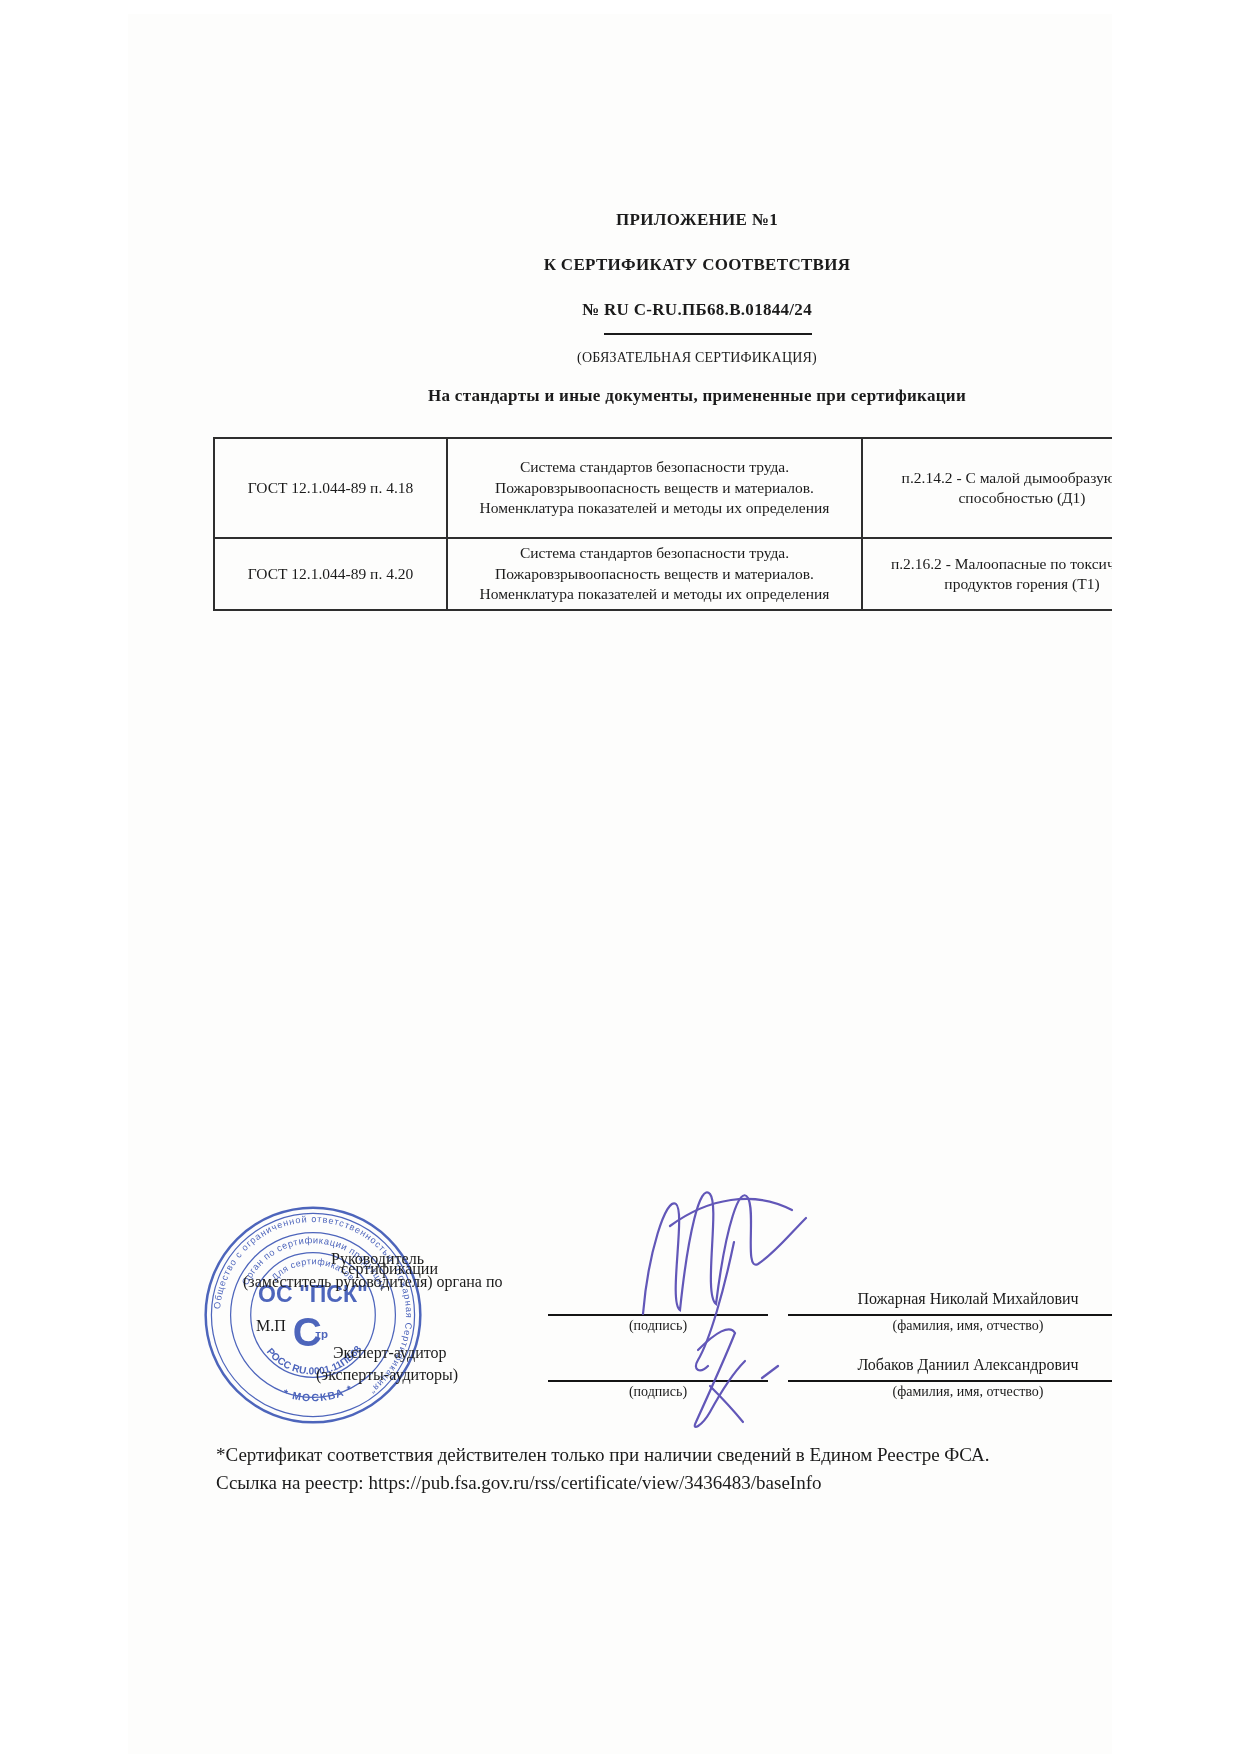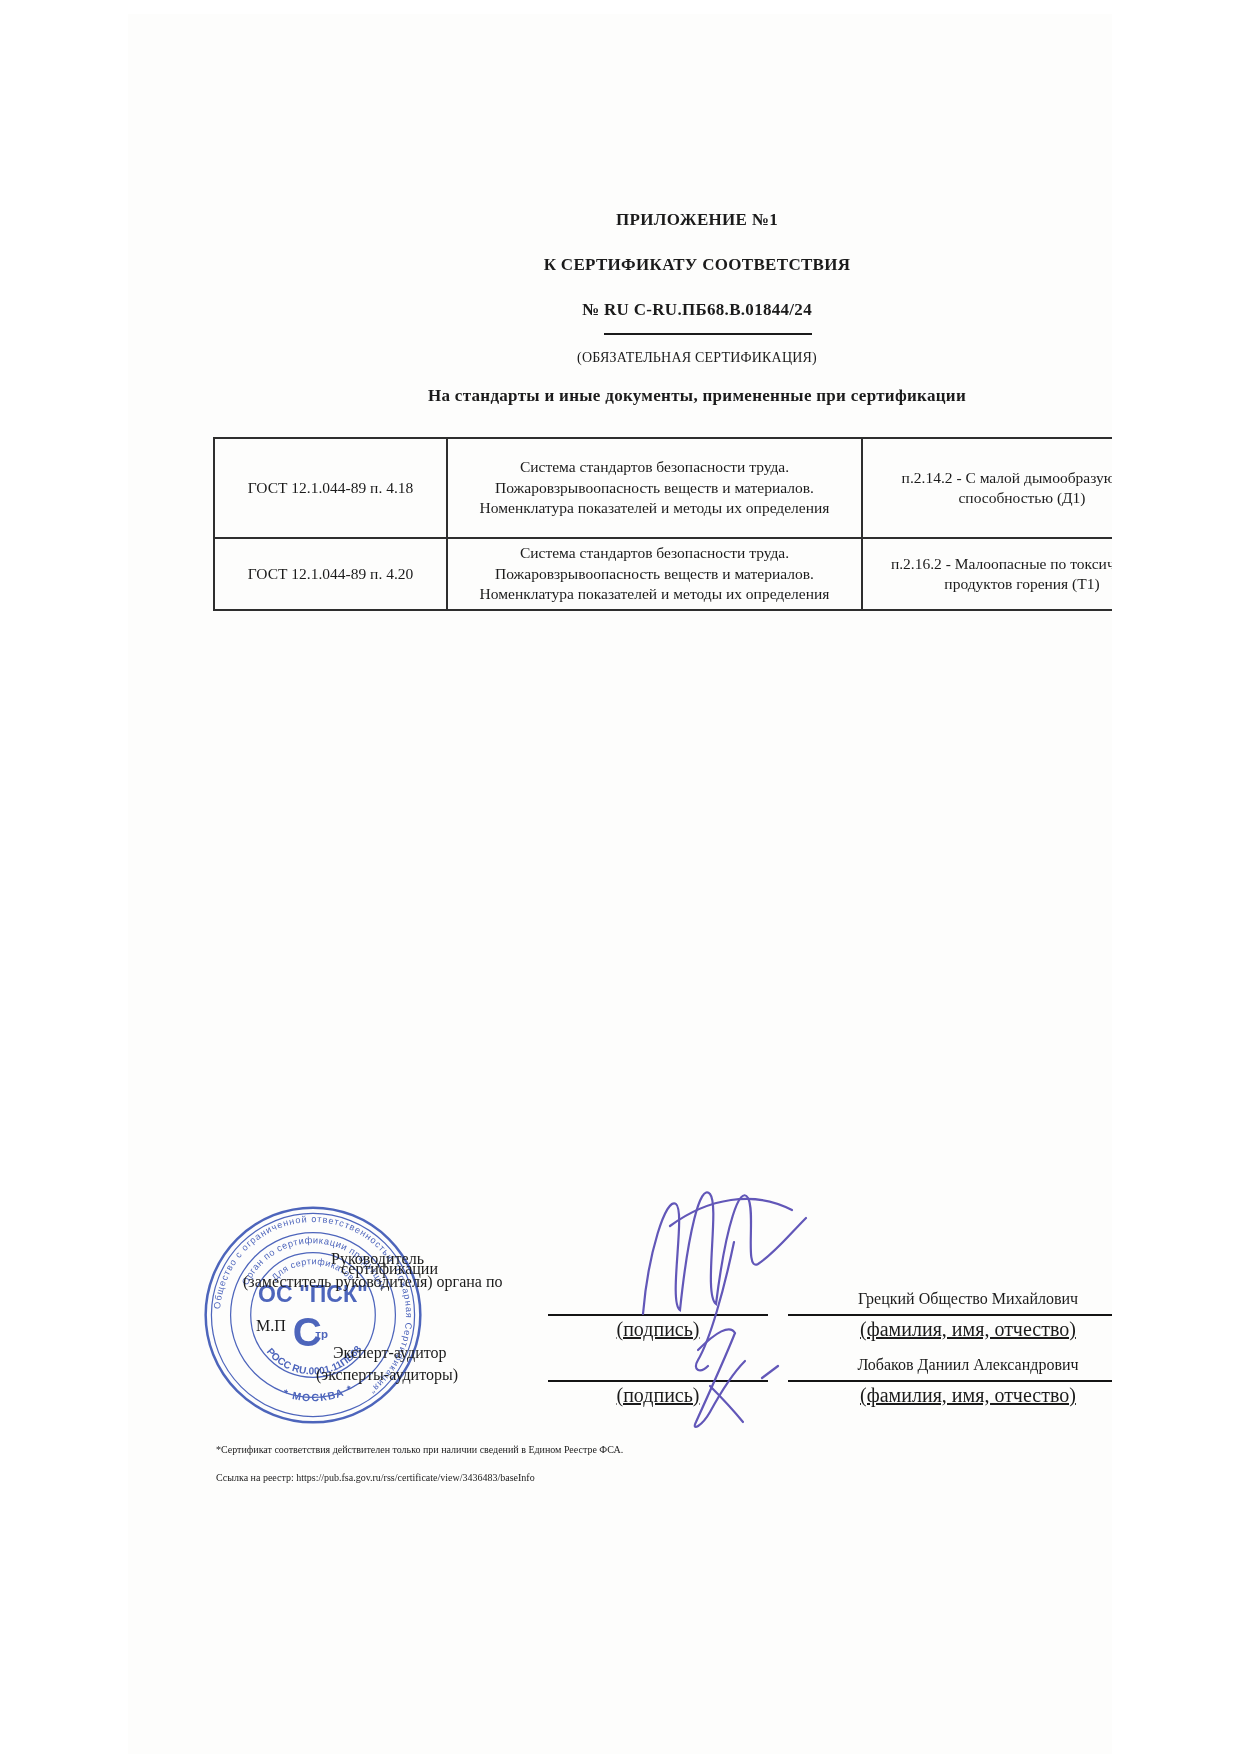--- a/index.html
+++ b/index.html
@@ -22,28 +22,28 @@
     border:2px solid #2e2e2e; text-align:center; vertical-align:middle;
     padding:4px 12px; font-weight:normal; line-height:1.32; color:#1b1b1b;
   }
   tr.r-head { height:80px; }
   tr.r-1 { height:50px; }
   tr.r-2 { height:50px; }
   tr.r-3 { height:100px; }
   tr.r-4 { height:72px; }
 
   .sig-text { position:absolute; font-size:16px; white-space:nowrap; }
-  .sig-caption { position:absolute; font-size:20px; text-align:center;text-decoration:underline; }
+  .sig-caption { position:absolute; font-size:14px; text-align:center; }
   .sig-rule { position:absolute; border-top:2px solid #141414; height:0; }
   .name-center { text-align:center; }
 
   .stamp-svg { position:absolute; left:70px; top:1186px; width:230px; height:230px; opacity:.9; }
   .autograph-svg { position:absolute; left:420px; top:1140px; width:360px; height:290px; }
 
-  .footer-line { position:absolute; left:88px; font-size:10px; white-space:nowrap; }
+  .footer-line { position:absolute; left:88px; font-size:19px; white-space:nowrap; }
 </style>
 </head>
 <body>
 
 <div class="page">
 
   <div class="hline h-bold" style="top:196px">ПРИЛОЖЕНИЕ №1</div>
   <div class="hline h-bold" style="top:241px">К СЕРТИФИКАТУ СООТВЕТСТВИЯ</div>
   <div class="hline h-bold" style="top:286px">
     <span>№</span>
@@ -113,21 +113,21 @@
   <div class="sig-text" style="left:213px; top:1246px">сертификации</div>
   <div class="sig-text" style="left:128px; top:1303px">М.П</div>
   <div class="sig-text" style="left:205px; top:1330px">Эксперт-аудитор</div>
   <div class="sig-text" style="left:188px; top:1352px">(эксперты-аудиторы)</div>
 
   <div class="sig-rule" style="left:420px; top:1300px; width:220px"></div>
   <div class="sig-caption" style="left:420px; top:1304px; width:220px">(подпись)</div>
   <div class="sig-rule" style="left:420px; top:1366px; width:220px"></div>
   <div class="sig-caption" style="left:420px; top:1370px; width:220px">(подпись)</div>
 
-  <div class="sig-text name-center" style="left:660px; top:1276px; width:360px; white-space:normal">Грецкий Общество Михайлович</div>
+  <div class="sig-text name-center" style="left:660px; top:1276px; width:360px; white-space:normal">Пожарная Николай Михайлович</div>
   <div class="sig-rule" style="left:660px; top:1300px; width:360px"></div>
   <div class="sig-caption" style="left:660px; top:1304px; width:360px">(фамилия, имя, отчество)</div>
 
   <div class="sig-text name-center" style="left:660px; top:1342px; width:360px; white-space:normal">Лобаков Даниил Александрович</div>
   <div class="sig-rule" style="left:660px; top:1366px; width:360px"></div>
   <div class="sig-caption" style="left:660px; top:1370px; width:360px">(фамилия, имя, отчество)</div>
 
   <svg class="autograph-svg" viewBox="0 0 360 290" aria-hidden="true">
     <g fill="none" stroke="#5a4fb5" stroke-width="2.2" stroke-linecap="round" opacity=".95">
       <path d="M95,160 C100,100 118,42 128,50 C138,58 120,148 132,156 C140,80 152,28 162,40 C172,52 155,140 168,150 C178,70 192,30 200,44 C208,58 196,118 210,110 C226,100 242,80 258,64"></path>

